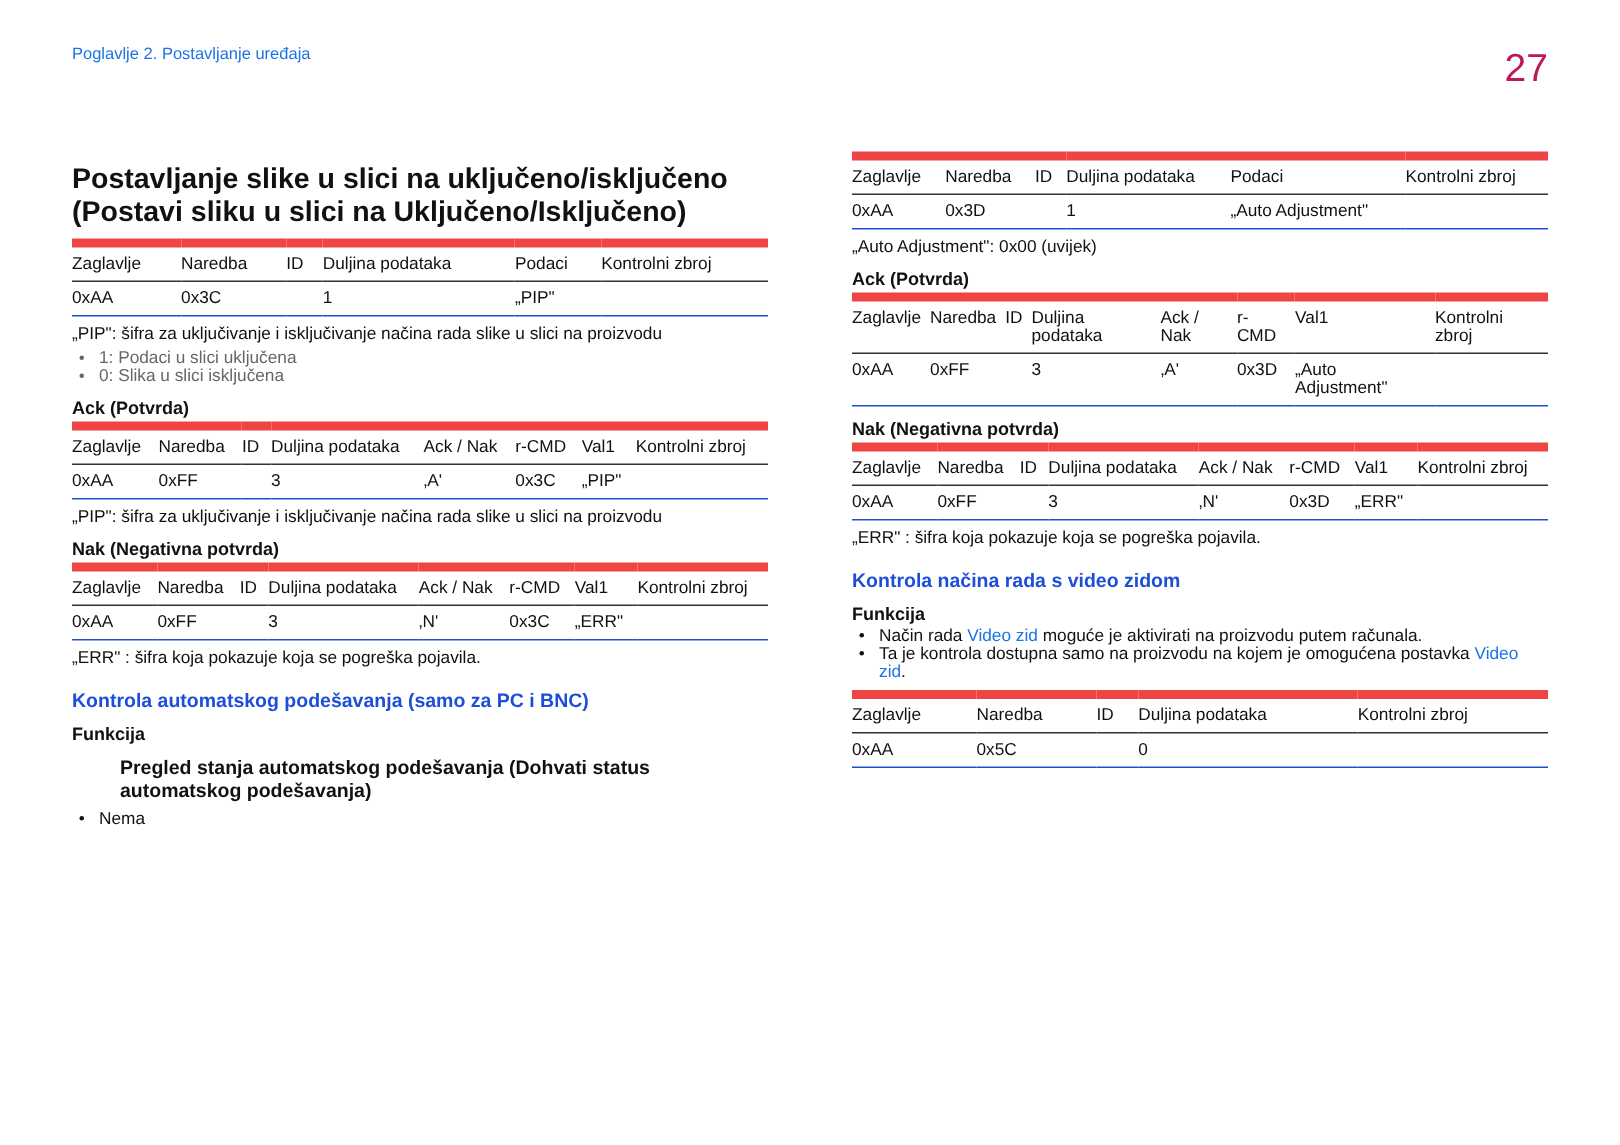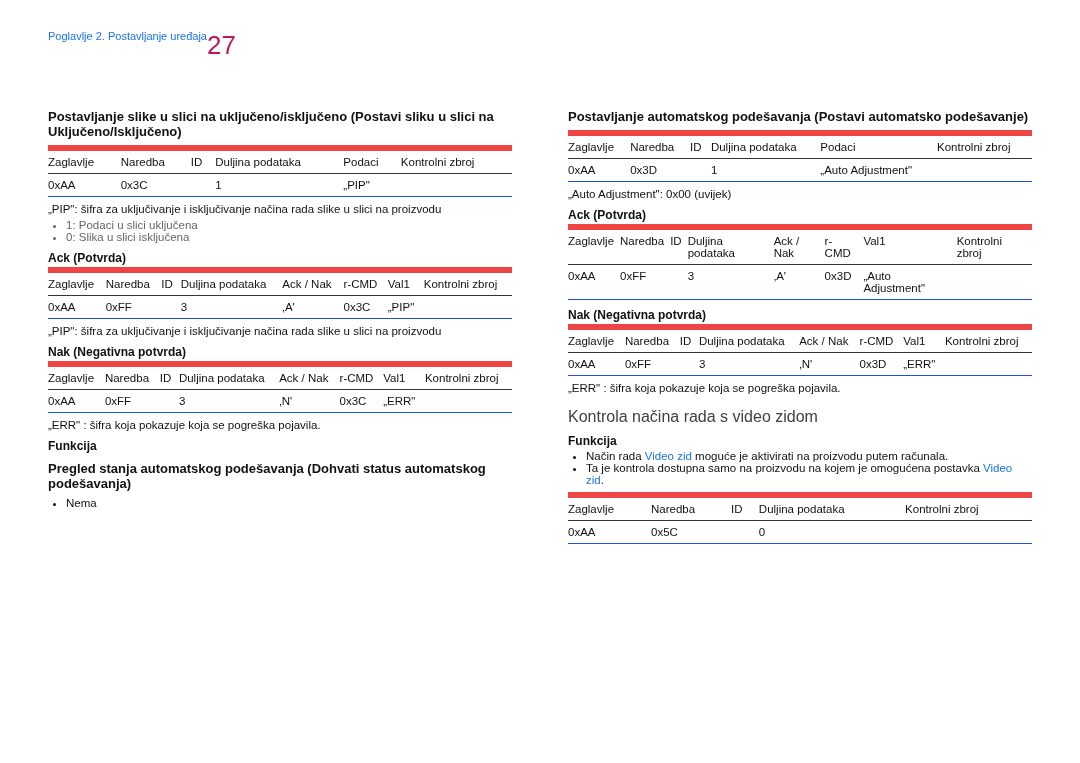--- a/index.html
+++ b/index.html
@@ -8,20 +8,21 @@
     font-size: 12px;
     color: #111;
     background: #fff;
     width: 1080px;
     height: 763px;
     box-sizing: border-box;
     padding: 30px 48px 30px 48px;
   }
   .top-row {
     display: flex;
+    justify-content: space-between;
     align-items: flex-start;
     font-size: 12px;
     margin-bottom: 40px;
   }
   .chapter {
     color: #1a73e8;
     font-size: 11px;
   }
   .page-num {
     color: #be185d;
@@ -31,27 +32,27 @@
   .columns {
     display: flex;
     gap: 56px;
   }
   .col {
     flex: 1;
     min-width: 0;
   }
   .h-bold {
     font-weight: 700;
+    font-size: 19px;
+    margin: 8px 0 6px 0;
+  }
+  .blue-h {
+    color: #1d4ed8;
     font-size: 13px;
-    margin: 8px 0 6px 0;
-  }
-  .blue-h {
-    color: #404040;
-    font-size: 16px;
-    font-weight: 400;
+    font-weight: 700;
     margin: 14px 0 4px 0;
   }
   .sub-bold {
     font-weight: 700;
     font-size: 12px;
     margin: 8px 0 2px 0;
   }
   table {
     border-collapse: collapse;
     width: 100%;
@@ -170,29 +171,29 @@
         <td>3</td>
         <td>‚N'</td>
         <td>0x3C</td>
         <td>„ERR"</td>
         <td></td>
       </tr>
         </tbody>
     </table>
     <div class="note">„ERR" : šifra koja pokazuje koja se pogreška pojavila.</div>
 
+    <div class="blue-h">Kontrola automatskog podešavanja (samo za PC i BNC)</div>
     <div class="sub-bold">Funkcija</div>
-    <div class="h-bold" style="font-size:13px;">Pregled stanja automatskog podešavanja (Dohvati status automatskog podešavanja)</div>
+    <div class="h-bold" style="font-size:13px;margin-left:32px;">Pregled stanja automatskog podešavanja (Dohvati status automatskog podešavanja)</div>
     <ul class="dots">
         <li class="black">Nema</li>
       </ul>
   </div>
 
   <div class="col">
-    <div class="h-bold">Postavljanje automatskog podešavanja (Postavi automatsko podešavanje)</div>
     <table>
       <thead>
           <tr>
         <th>Zaglavlje</th>
         <th>Naredba</th>
         <th>ID</th>
         <th>Duljina podataka</th>
         <th>Podaci</th>
         <th>Kontrolni zbroj</th>
       </tr>

